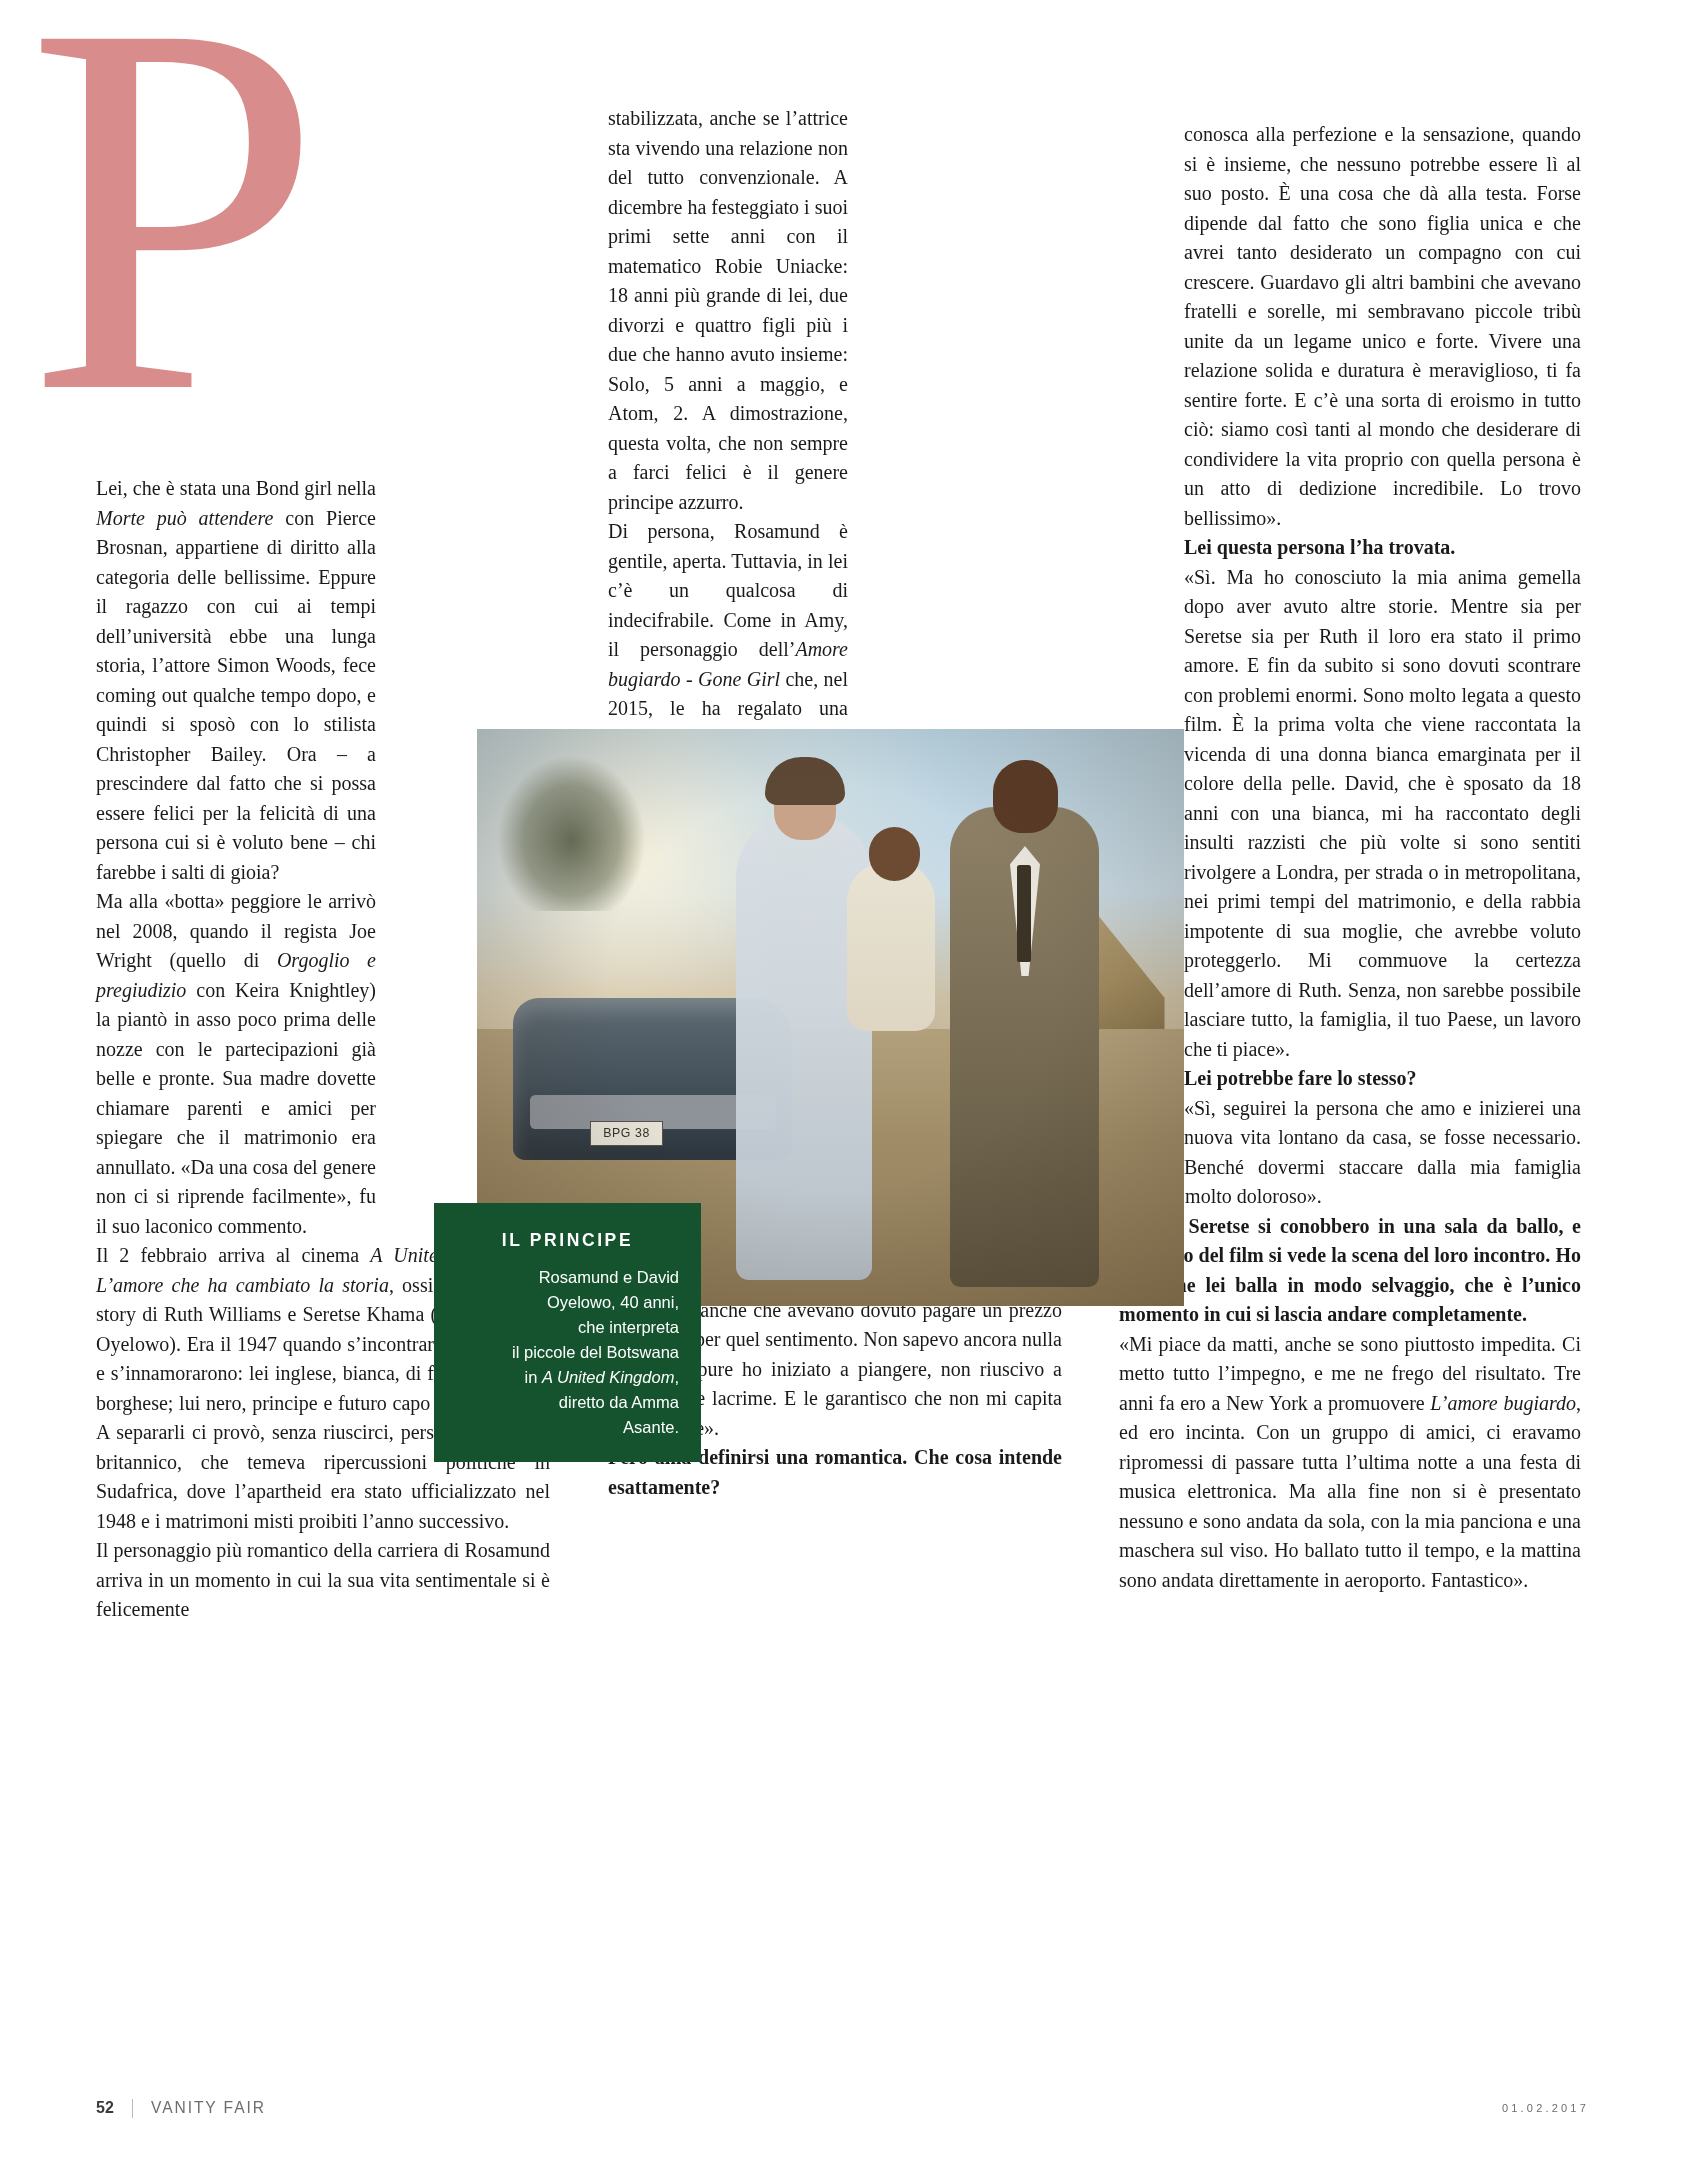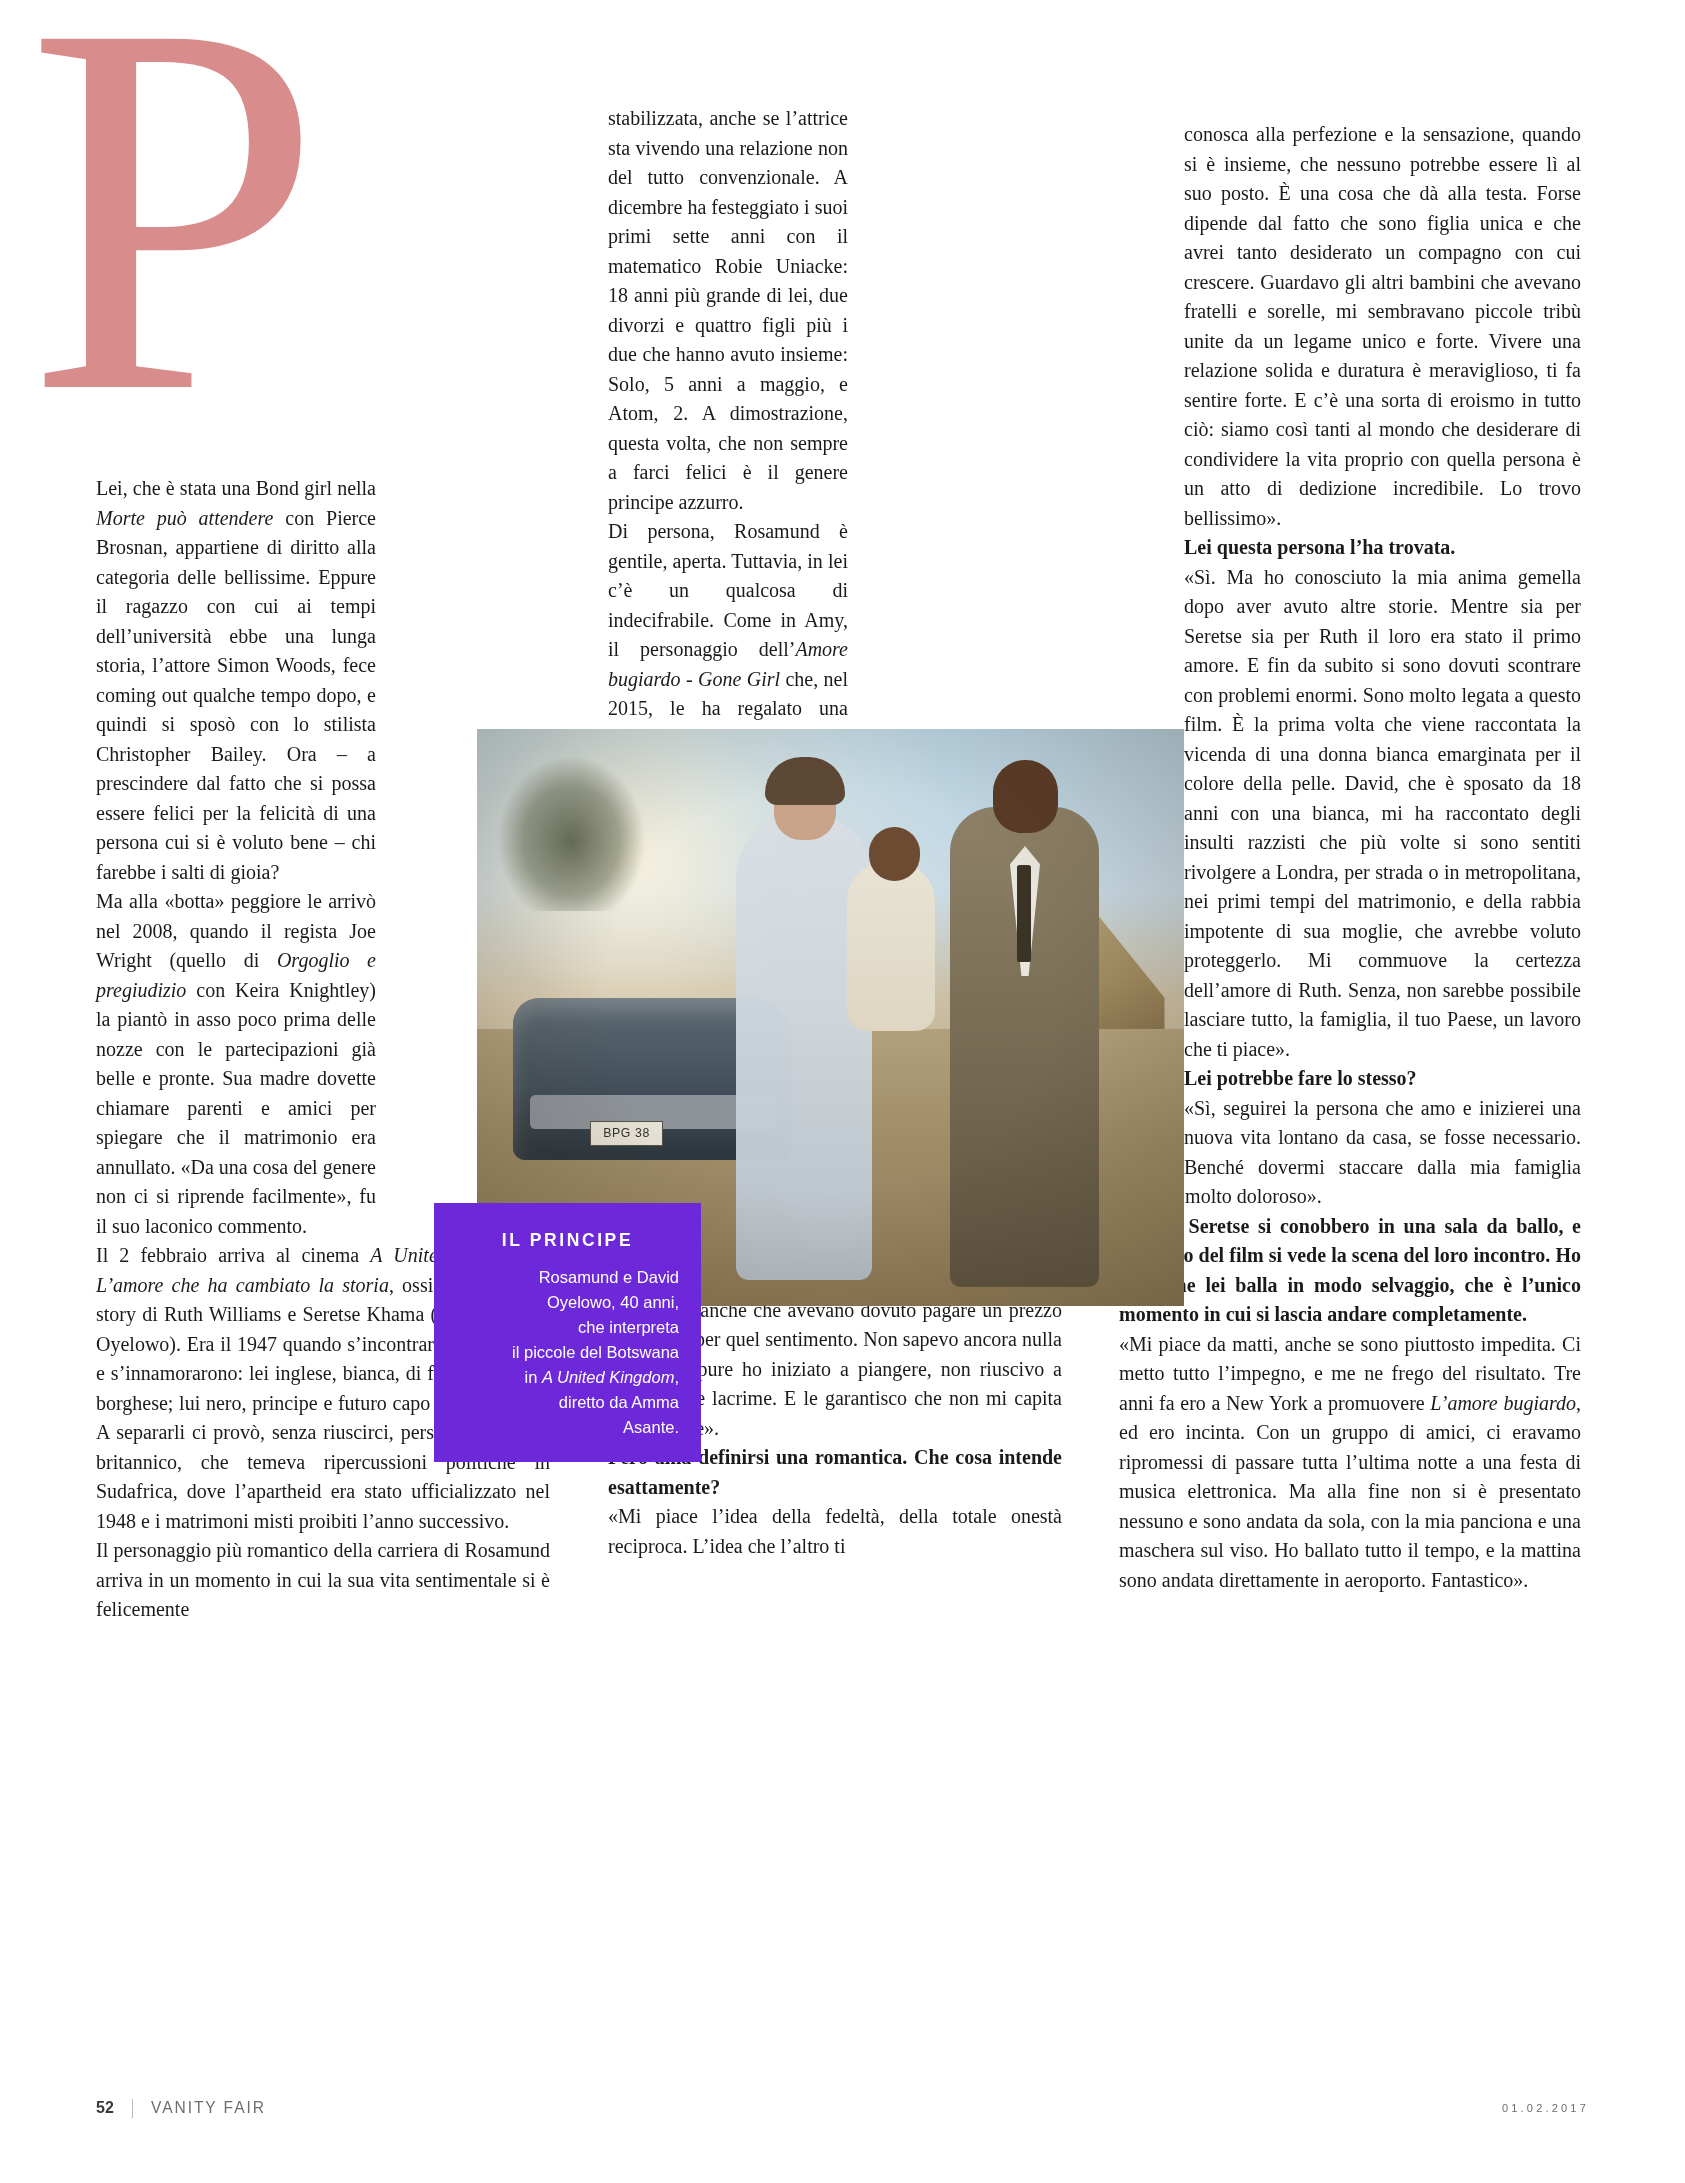--- a/index.html
+++ b/index.html
@@ -198,21 +198,21 @@
     background: radial-gradient(ellipse at 50% 45%, rgba(0,0,0,0) 45%, rgba(60,45,25,0.28) 100%);
   }
 
   
   .caption {
     position: absolute;
     left: 434px;
     top: 1203px;
     width: 267px;
     height: 259px;
-    background: #6d28d9;
+    background: #14532d;
     color: #ffffff;
     font-family: "Liberation Sans", sans-serif;
     text-align: center;
     padding: 27px 22px 0 22px;
     box-sizing: border-box;
   }
   .caption .ttl {
     font-size: 17.5px;
     letter-spacing: 2.6px;
     font-weight: bold;
@@ -302,21 +302,20 @@
 
     <div class="col col2">
       <div class="float-photo-c2" style="margin-top:331px;"></div>
       <p>stabilizzata, anche se l’attrice sta vivendo una relazione non del tutto convenzionale. A dicembre ha festeggiato i suoi primi sette anni con il matematico Robie Uniacke: 18 anni più grande di lei, due divorzi e quattro figli più i due che hanno avuto insieme: Solo, 5 anni a maggio, e Atom, 2. A dimostrazione, questa volta, che non sempre a farci felici è il genere principe azzurro.</p>
       <p><span>Di persona, Rosamund è gentile, aperta. Tuttavia, in lei c’è un qualcosa di indecifrabile. Come in Amy, il personaggio dell’</span><em>Amore bugiardo - Gone Girl</em><span> che, nel 2015, le ha regalato una candidatura agli Oscar come migliore attrice protagonista.</span></p>
       <span class="sp"></span>
       <p class="question"><span>In </span><em>A United Kingdom</em><span> ci sono parecchie scene in cui è impossibile trattenere le lacrime. Io ci ho provato, ma mi sono dovuta arrendere.</span></p>
       <p>«Mi sono emozionata anch’io a vederlo. Ovviamente in modo diverso dal pubblico.</p>
       <p><span>Per me, significa rivivere le sensazioni che abbiamo provato nei panni di quelle due persone. Questa storia mi ha commosso fin da subito. David (</span><em>Oyelowo</em><span>, ndr) mi ha spedito le loro fotografie senza dirmi chi fossero. Mi ha scritto soltanto: “Ti manderò una sceneggiatura, è la storia di queste due persone”. Non so come, guardando i loro volti ho avvertito immediatamente che li aveva uniti un grande amore, ma anche che avevano dovuto pagare un prezzo molto alto per quel sentimento. Non sapevo ancora nulla di loro, eppure ho iniziato a piangere, non riuscivo a trattenere le lacrime. E le garantisco che non mi capita di frequente».</span></p>
       <p class="question">Però ama definirsi una romantica. Che cosa intende esattamente?</p>
-      <p>«Mi piace l’idea della fedeltà, della totale onestà reciproca. L’idea che l’altro ti</p>
     </div>
 
     <div class="col col3">
       <div class="float-photo-c3" style="margin-top:512px;"></div>
       <p>conosca alla perfezione e la sensazione, quando si è insieme, che nessuno potrebbe essere lì al suo posto. È una cosa che dà alla testa. Forse dipende dal fatto che sono figlia unica e che avrei tanto desiderato un compagno con cui crescere. Guardavo gli altri bambini che avevano fratelli e sorelle, mi sembravano piccole tribù unite da un legame unico e forte. Vivere una relazione solida e duratura è meraviglioso, ti fa sentire forte. E c’è una sorta di eroismo in tutto ciò: siamo così tanti al mondo che desiderare di condividere la vita proprio con quella persona è un atto di dedizione incredibile. Lo trovo bellissimo».</p>
       <p class="question">Lei questa persona l’ha trovata.</p>
       <p>«Sì. Ma ho conosciuto la mia anima gemella dopo aver avuto altre storie. Mentre sia per Seretse sia per Ruth il loro era stato il primo amore. E fin da subito si sono dovuti scontrare con problemi enormi. Sono molto legata a questo film. È la prima volta che viene raccontata la vicenda di una donna bianca emarginata per il colore della pelle. David, che è sposato da 18 anni con una bianca, mi ha raccontato degli insulti razzisti che più volte si sono sentiti rivolgere a Londra, per strada o in metropolitana, nei primi tempi del matrimonio, e della rabbia impotente di sua moglie, che avrebbe voluto proteggerlo. Mi commuove la certezza dell’amore di Ruth. Senza, non sarebbe possibile lasciare tutto, la famiglia, il tuo Paese, un lavoro che ti piace».</p>
       <p class="question">Lei potrebbe fare lo stesso?</p>
       <p>«Sì, seguirei la persona che amo e inizierei una nuova vita lontano da casa, se fosse necessario. Benché dovermi staccare dalla mia famiglia sarebbe molto doloroso».</p>
       <p class="question">Ruth e Seretse si conobbero in una sala da ballo, e all’inizio del film si vede la scena del loro incontro. Ho letto che lei balla in modo selvaggio, che è l’unico momento in cui si lascia andare completamente.</p>

